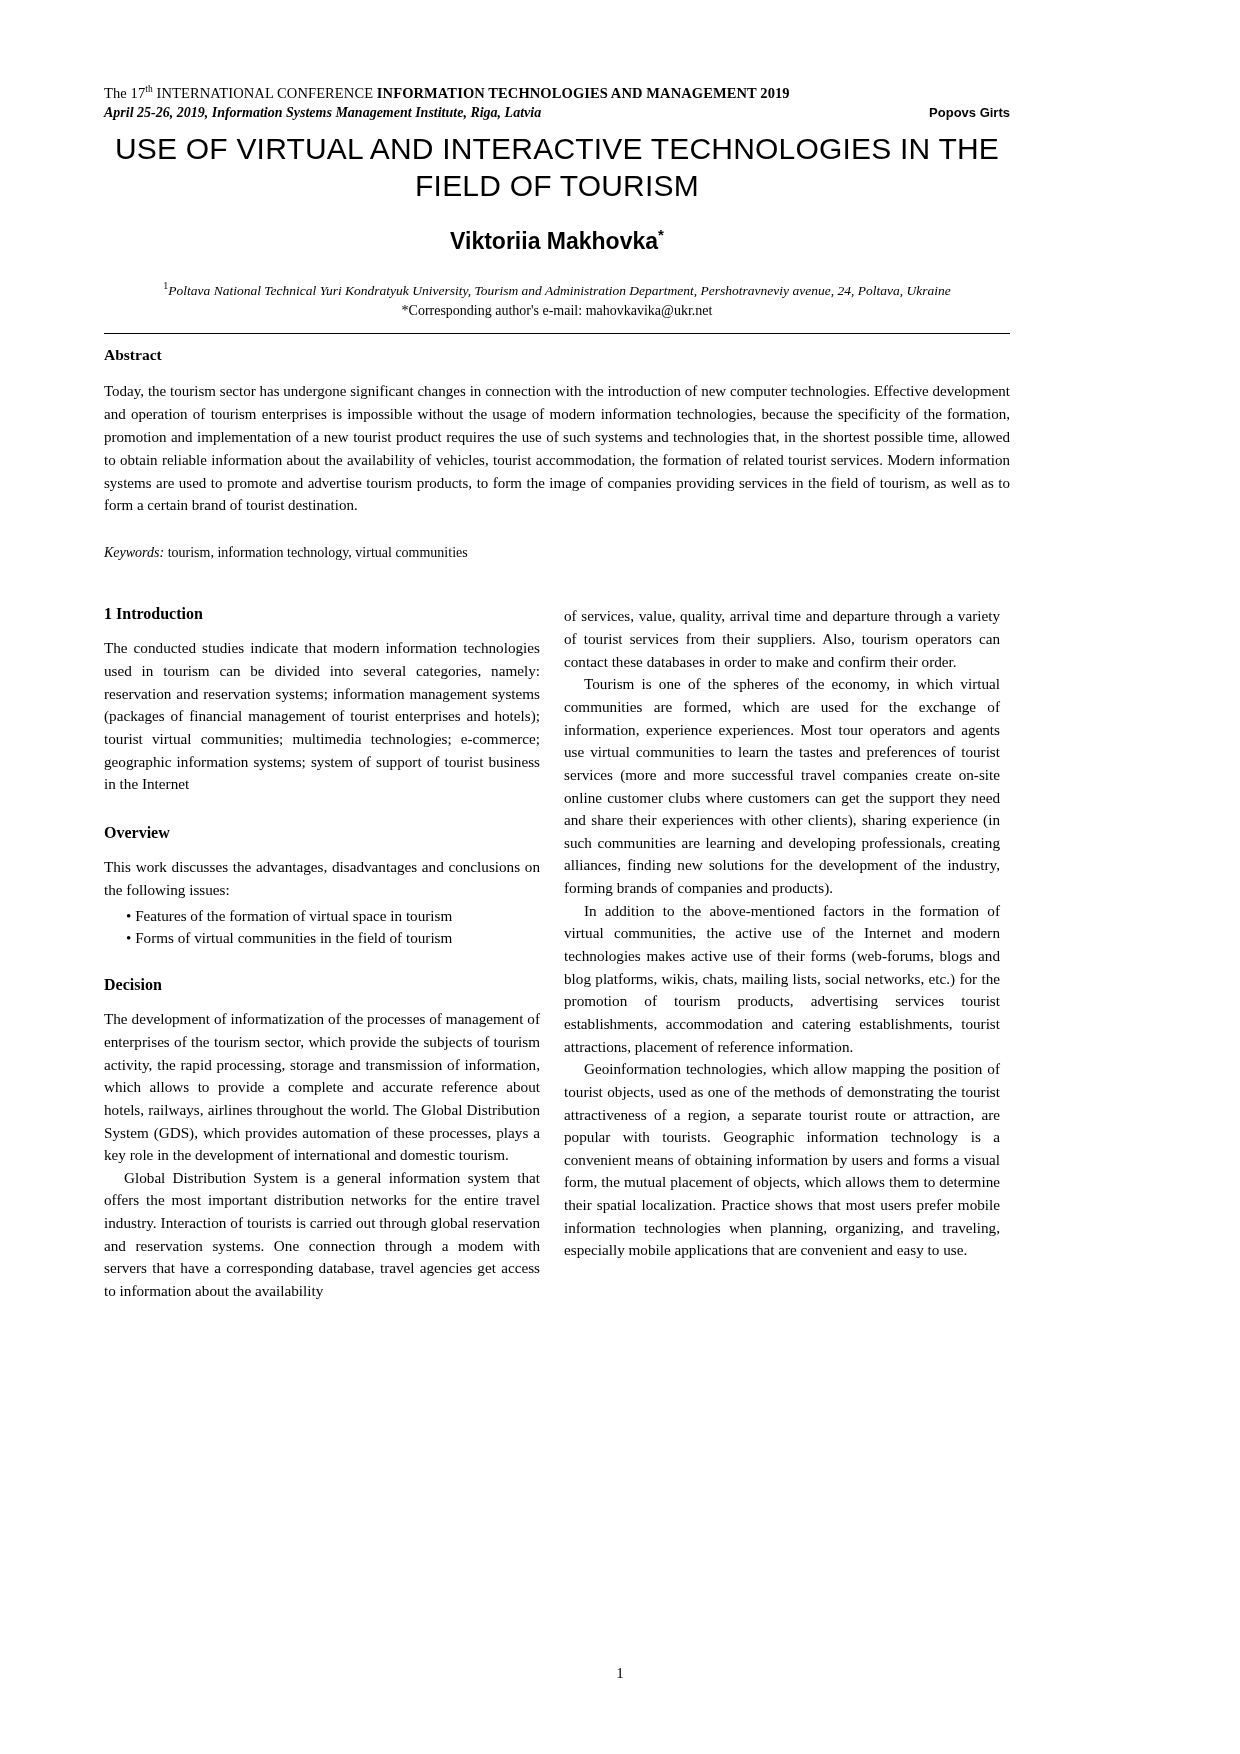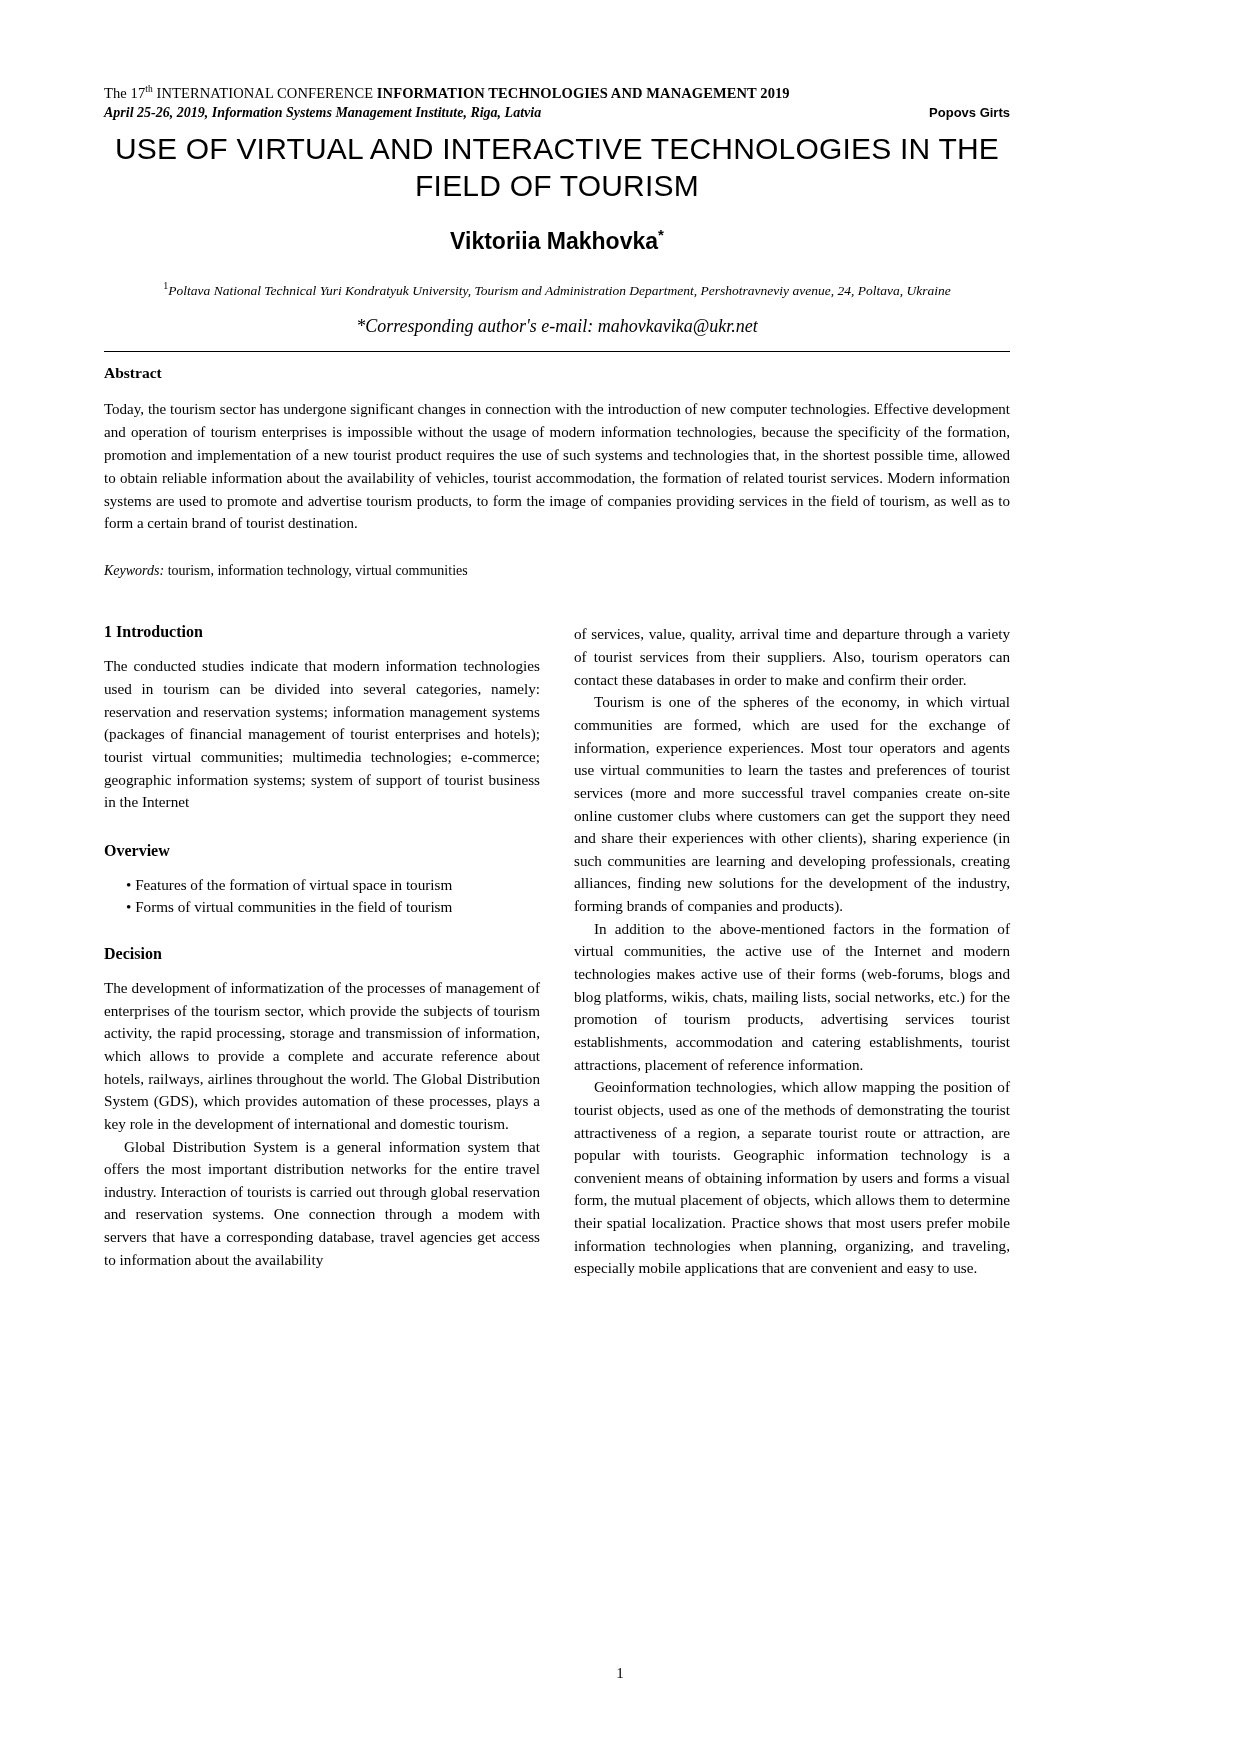--- a/index.html
+++ b/index.html
@@ -85,23 +85,22 @@
     font-style: italic;
     margin-top: 24px;
     line-height: 1.4;
   }
   .affiliation sup {
     font-size: 10px;
     font-style: normal;
   }
   .corresponding {
     text-align: center;
-    font-size: 18px;
-    font-style: italic;
-    margin-top: 16px;
+    font-size: 14px;
+    margin-top: 3px;
   }
 
   hr.rule {
     border: none;
     border-top: 1.1px solid #000;
     margin: 14px 0 0 0;
   }
 
   
   .abstract-head {
@@ -120,21 +119,21 @@
     margin-top: 26px;
     line-height: 1.45;
   }
   .keywords .kw-label {
     font-style: italic;
   }
 
   
   .cols {
     display: flex;
-    gap: 34px;
+    gap: 24px;
     margin-top: 42px;
   }
   .col {
     width: 436px;
   }
   .sec-head {
     font-size: 16px;
     font-weight: bold;
     margin: 0 0 14px 0;
   }
@@ -199,20 +198,21 @@
 
     <div class="keywords"><span class="kw-label">Keywords:</span><span> tourism, information technology, virtual communities</span></div>
 
     <div class="cols">
 
       <div class="col">
         <div class="sec-head">1 Introduction</div>
         <p class="body">The conducted studies indicate that modern information technologies used in tourism can be divided into several categories, namely: reservation and reservation systems; information management systems (packages of financial management of tourist enterprises and hotels); tourist virtual communities; multimedia technologies; e-commerce; geographic information systems; system of support of tourist business in the Internet</p>
 
         <div class="sec-head sub">Overview</div>
+        <p class="body">This work discusses the advantages, disadvantages and conclusions on the following issues:</p>
         <ul class="bullets">
           <li>Features of the formation of virtual space in tourism</li>
           <li>Forms of virtual communities in the field of tourism</li>
         </ul>
 
         <div class="sec-head sub">Decision</div>
         <p class="body">The development of informatization of the processes of management of enterprises of the tourism sector, which provide the subjects of tourism activity, the rapid processing, storage and transmission of information, which allows to provide a complete and accurate reference about hotels, railways, airlines throughout the world. The Global Distribution System (GDS), which provides automation of these processes, plays a key role in the development of international and domestic tourism.</p>
         <p class="body indent">Global Distribution System is a general information system that offers the most important distribution networks for the entire travel industry. Interaction of tourists is carried out through global reservation and reservation systems. One connection through a modem with servers that have a corresponding database, travel agencies get access to information about the availability</p>
       </div>
 

